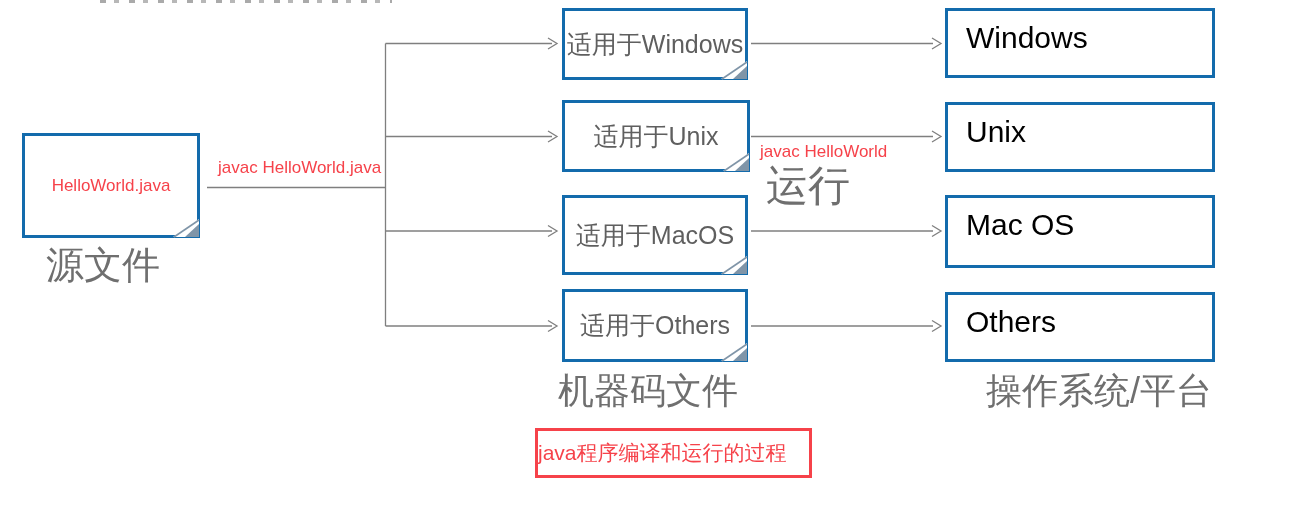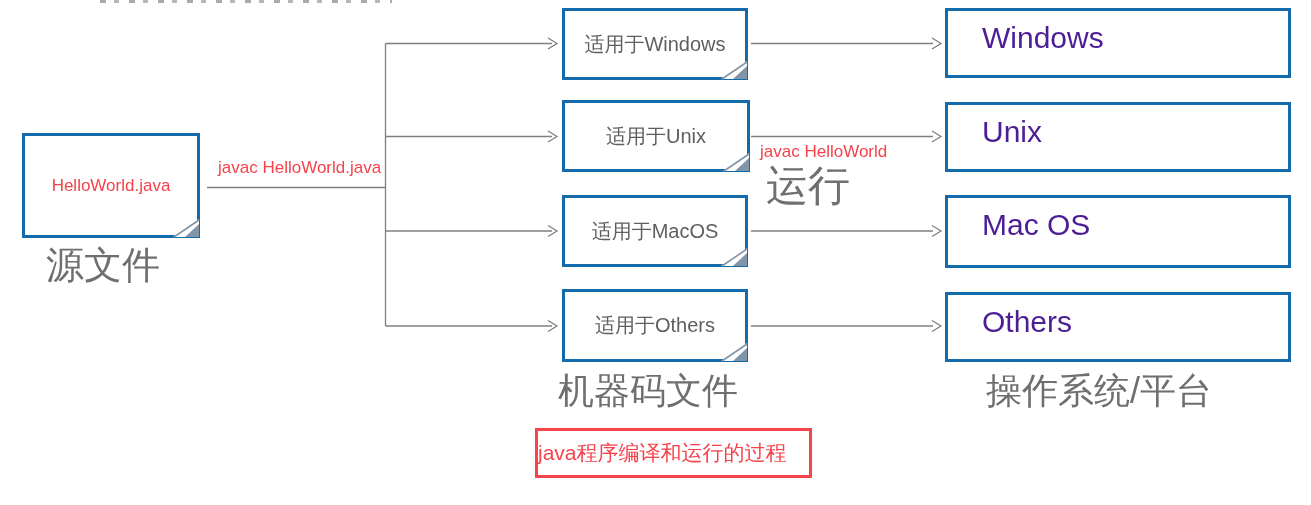--- a/index.html
+++ b/index.html
@@ -15,29 +15,29 @@
     opacity:.85;
   }
   .connectors{position:absolute;left:0;top:0;width:1311px;height:505px;}
   .connectors line,.connectors polyline{stroke:var(--line-gray);stroke-width:1.3;fill:none;}
 
   
   .doc-box{
     position:absolute;background:#fff;border:3px solid var(--accent-blue);
     box-sizing:border-box;display:flex;align-items:center;justify-content:center;
   }
-  .doc-box .label{color:#5F5F5F;font-size:20px;white-space:nowrap;}
+  .doc-box .label{color:#5F5F5F;font-size:25px;white-space:nowrap;}
   .doc-box .file{color:var(--red);font-size:17px;white-space:nowrap;}
   .fold{position:absolute;right:-3px;bottom:-3px;width:27px;height:23px;}
 
   
   .os-box{
-    position:absolute;left:945px;width:346px;height:70px;background:#fff;
+    position:absolute;left:945px;width:270px;height:70px;background:#fff;
     border:3px solid var(--accent-blue);box-sizing:border-box;
-    padding:10px 0 0 34px;font-size:30px;color:#4c1d95;line-height:1.1;
+    padding:10px 0 0 18px;font-size:30px;color:#000000;line-height:1.1;
   }
 
   .big-label{position:absolute;color:#6F6F6F;white-space:nowrap;line-height:1.05;}
   .cmd{position:absolute;font-size:17px;color:var(--red);white-space:nowrap;}
 
   .note-box{
     position:absolute;left:535px;top:428px;width:277px;height:50px;
     border:3px solid var(--red);box-sizing:border-box;
     display:flex;align-items:center;justify-content:flex-start;
     color:var(--red);font-size:21px;white-space:nowrap;
@@ -96,21 +96,21 @@
     </svg>
   </div>
   <div class="doc-box" style="left:562px;top:100px;width:188px;height:72px">
     <span class="label">适用于Unix</span>
     <svg class="fold" viewBox="0 0 27 23">
       <polygon points="0,22 26,4 26,22" fill="#ffffff"></polygon>
       <line x1="1" y1="22" x2="26" y2="5" stroke="#8095A8" stroke-width="1.6"></line>
       <polygon points="12,22 26,9 26,22" fill="#8095A8"></polygon>
     </svg>
   </div>
-  <div class="doc-box" style="left:562px;top:195px;width:186px;height:72px">
+  <div class="doc-box" style="left:562px;top:195px;width:186px;height:80px">
     <span class="label">适用于MacOS</span>
     <svg class="fold" viewBox="0 0 27 23">
       <polygon points="0,22 26,4 26,22" fill="#ffffff"></polygon>
       <line x1="1" y1="22" x2="26" y2="5" stroke="#8095A8" stroke-width="1.6"></line>
       <polygon points="12,22 26,9 26,22" fill="#8095A8"></polygon>
     </svg>
   </div>
   <div class="doc-box" style="left:562px;top:289px;width:186px;height:73px">
     <span class="label">适用于Others</span>
     <svg class="fold" viewBox="0 0 27 23">

